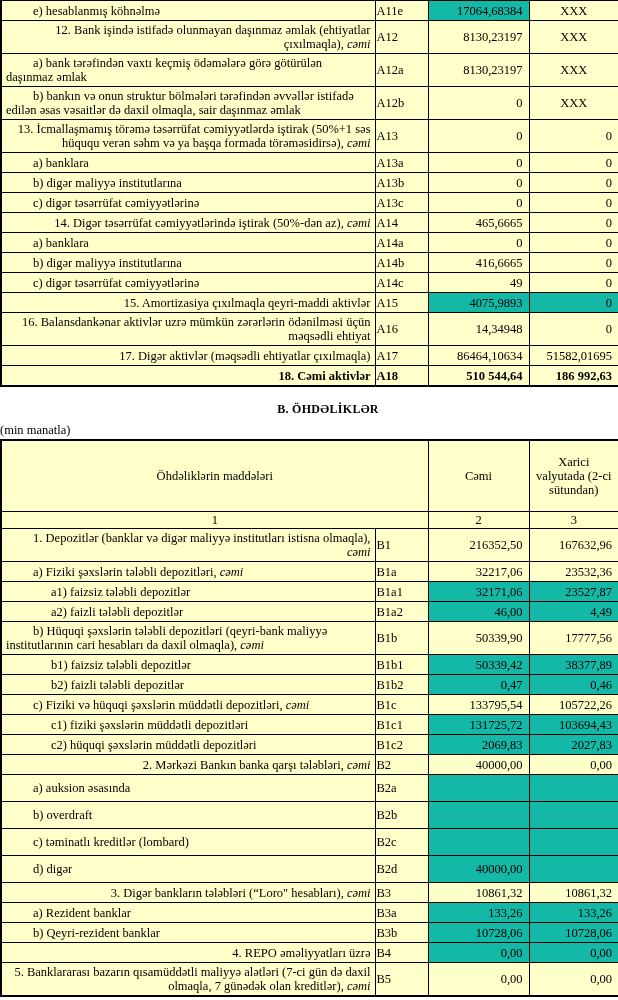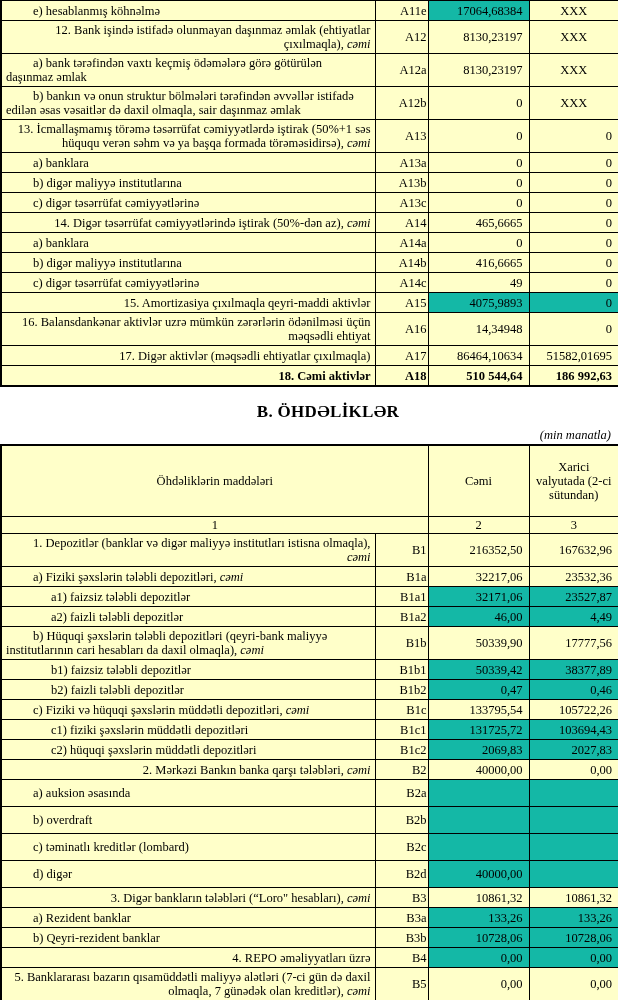--- a/index.html
+++ b/index.html
@@ -9,34 +9,34 @@
   table{border-collapse:collapse;table-layout:fixed;width:618px;}
   table.fin{border:2px solid #000;}
   table.fin.cut-top{border-top-width:1px;}
   td,th{border:1px solid #000;background:#FFFFC9;font-size:12.5px;line-height:1.12;
         vertical-align:middle;padding:2px 4px;word-wrap:break-word;}
   td.white{background:#14b8a6;}
   td.label{text-align:left;}
   td.ind0{text-indent:1px;text-align:right;}
   td.ind1{text-indent:27px;}
   td.ind2{text-indent:45px;}
-  td.code{text-align:right;padding:2px 1px;}
+  td.code{text-align:left;padding:2px 1px;}
   td.val{text-align:right;padding-right:6px;}
   td.xxx{text-align:center;padding-right:4px;}
   tr.bold td{font-weight:bold;}
   tr.tall td{height:22px;}
   td,th{height:15px;}
 
   th{font-weight:normal;text-align:center;}
   tr.hdr th{height:66px;}
   tr.nums th{height:14px;padding:1px 4px;}
 
-  .section-title{font-weight:bold;font-size:17px;text-align:center;margin:15px 0 6px 0;
+  .section-title{font-weight:bold;font-size:12px;text-align:center;margin:15px 0 6px 0;
                  letter-spacing:.3px;padding-left:42px;}
-  .unit-note{font-style:italic;font-size:12.5px;text-align:right;padding-right:3px;margin:0 0 1px 0;}
+  .unit-note{font-size:12.5px;text-align:left;padding-right:3px;margin:0 0 1px 0;}
   i{font-style:italic;}
 </style>
 </head>
 <body>
 
 <div class="page">
 
   <table class="fin cut-top">
     <colgroup>
       <col style="width:374px">

